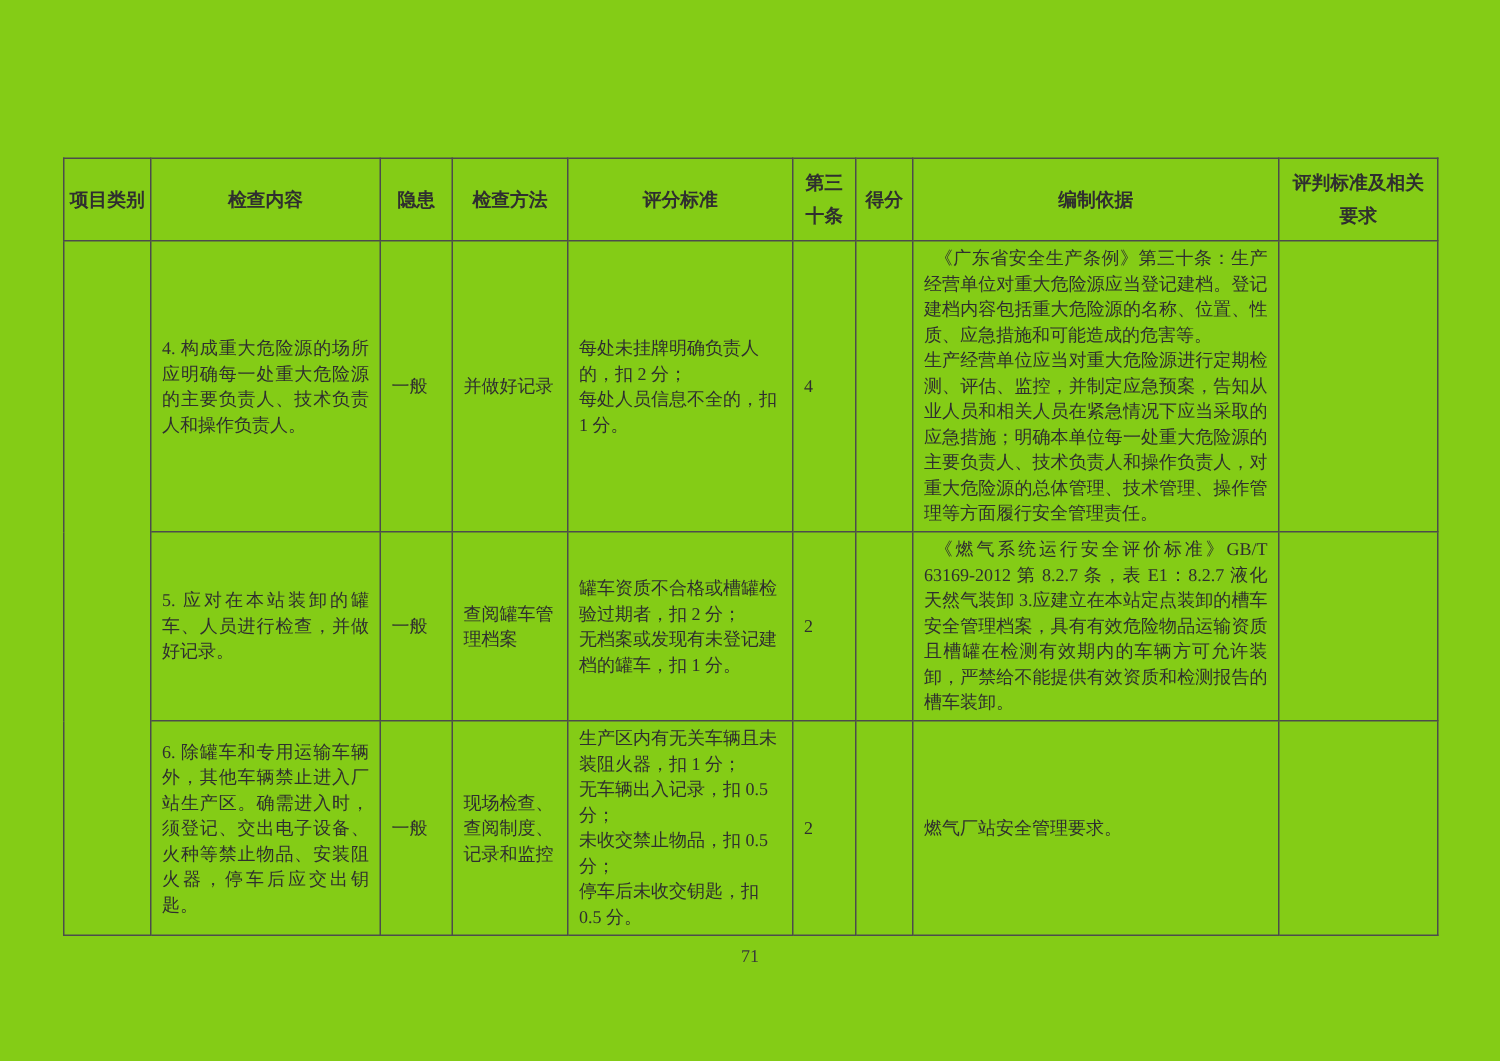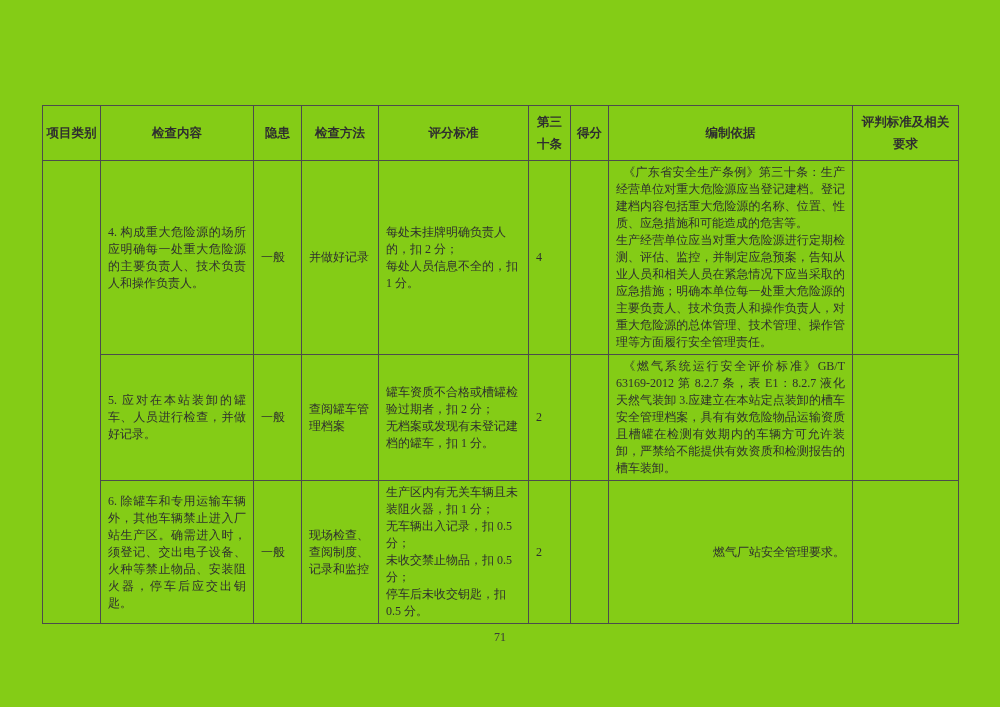--- a/index.html
+++ b/index.html
@@ -55,21 +55,21 @@
     line-height: 20px;
   }
   td.basis-cell {
     text-align: justify;
     white-space: pre-wrap;
     line-height: 15.6px;
     text-indent: 0.6em;
     padding: 3px 6px;
   }
   td.basis-center {
-    text-align: right;
+    text-align: left;
     text-indent: 0;
     white-space: normal;
   }
   .page-number {
     position: absolute;
     left: 0;
     width: 100%;
     top: 630px;
     text-align: center;
     font-size: 12px;

